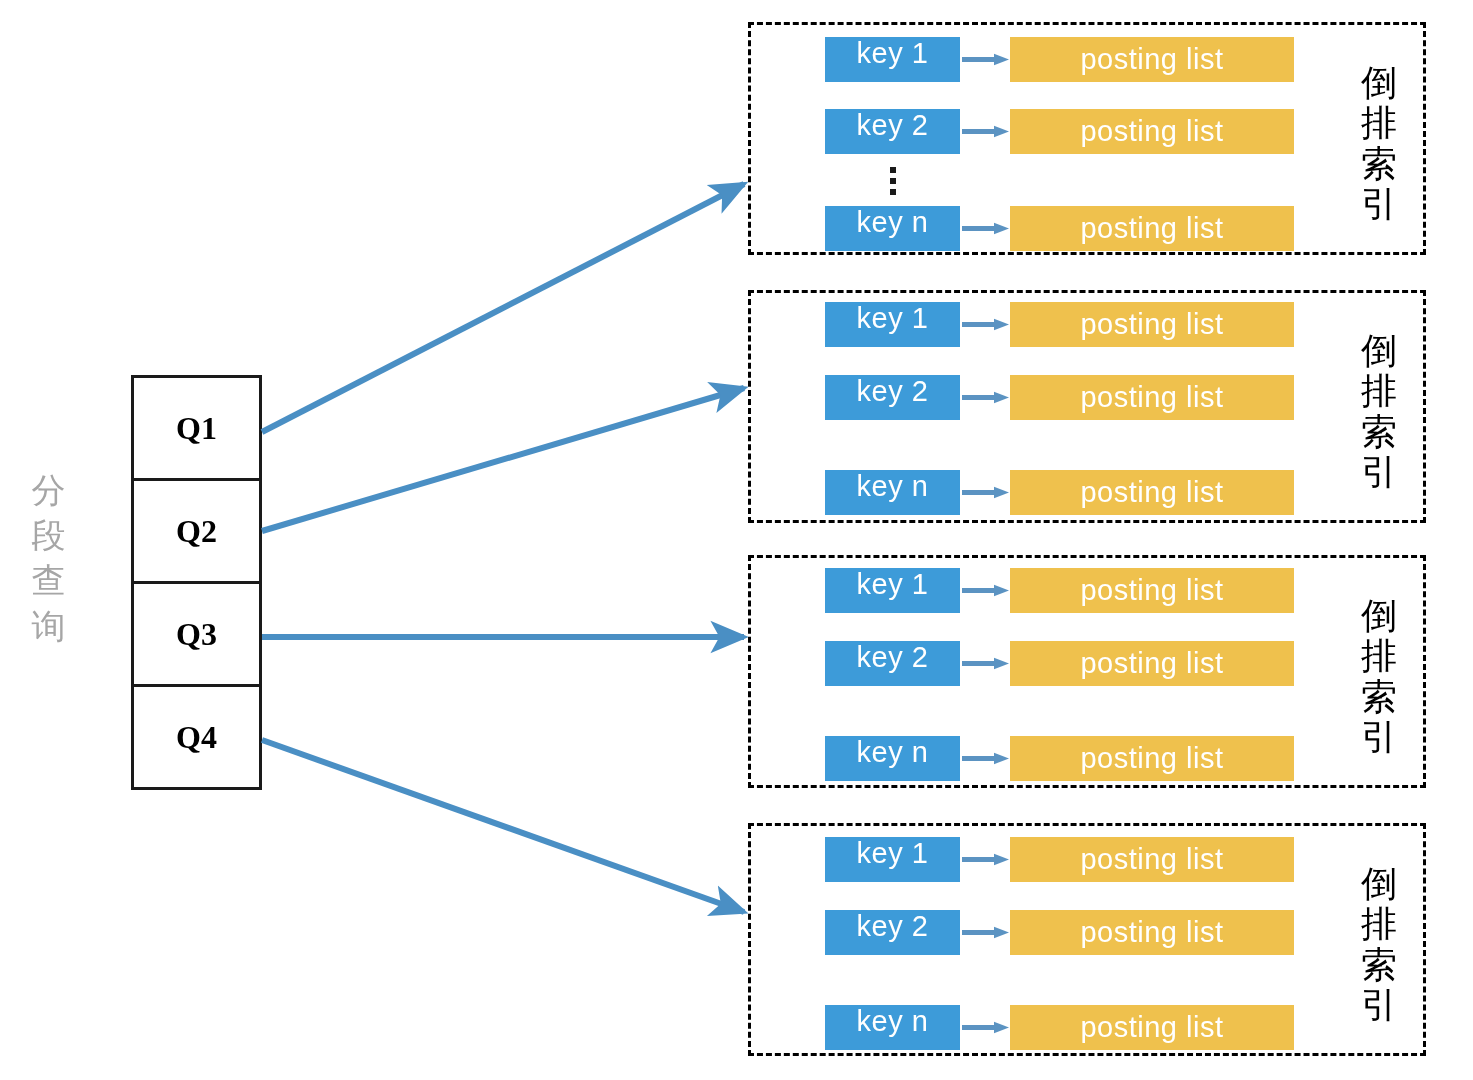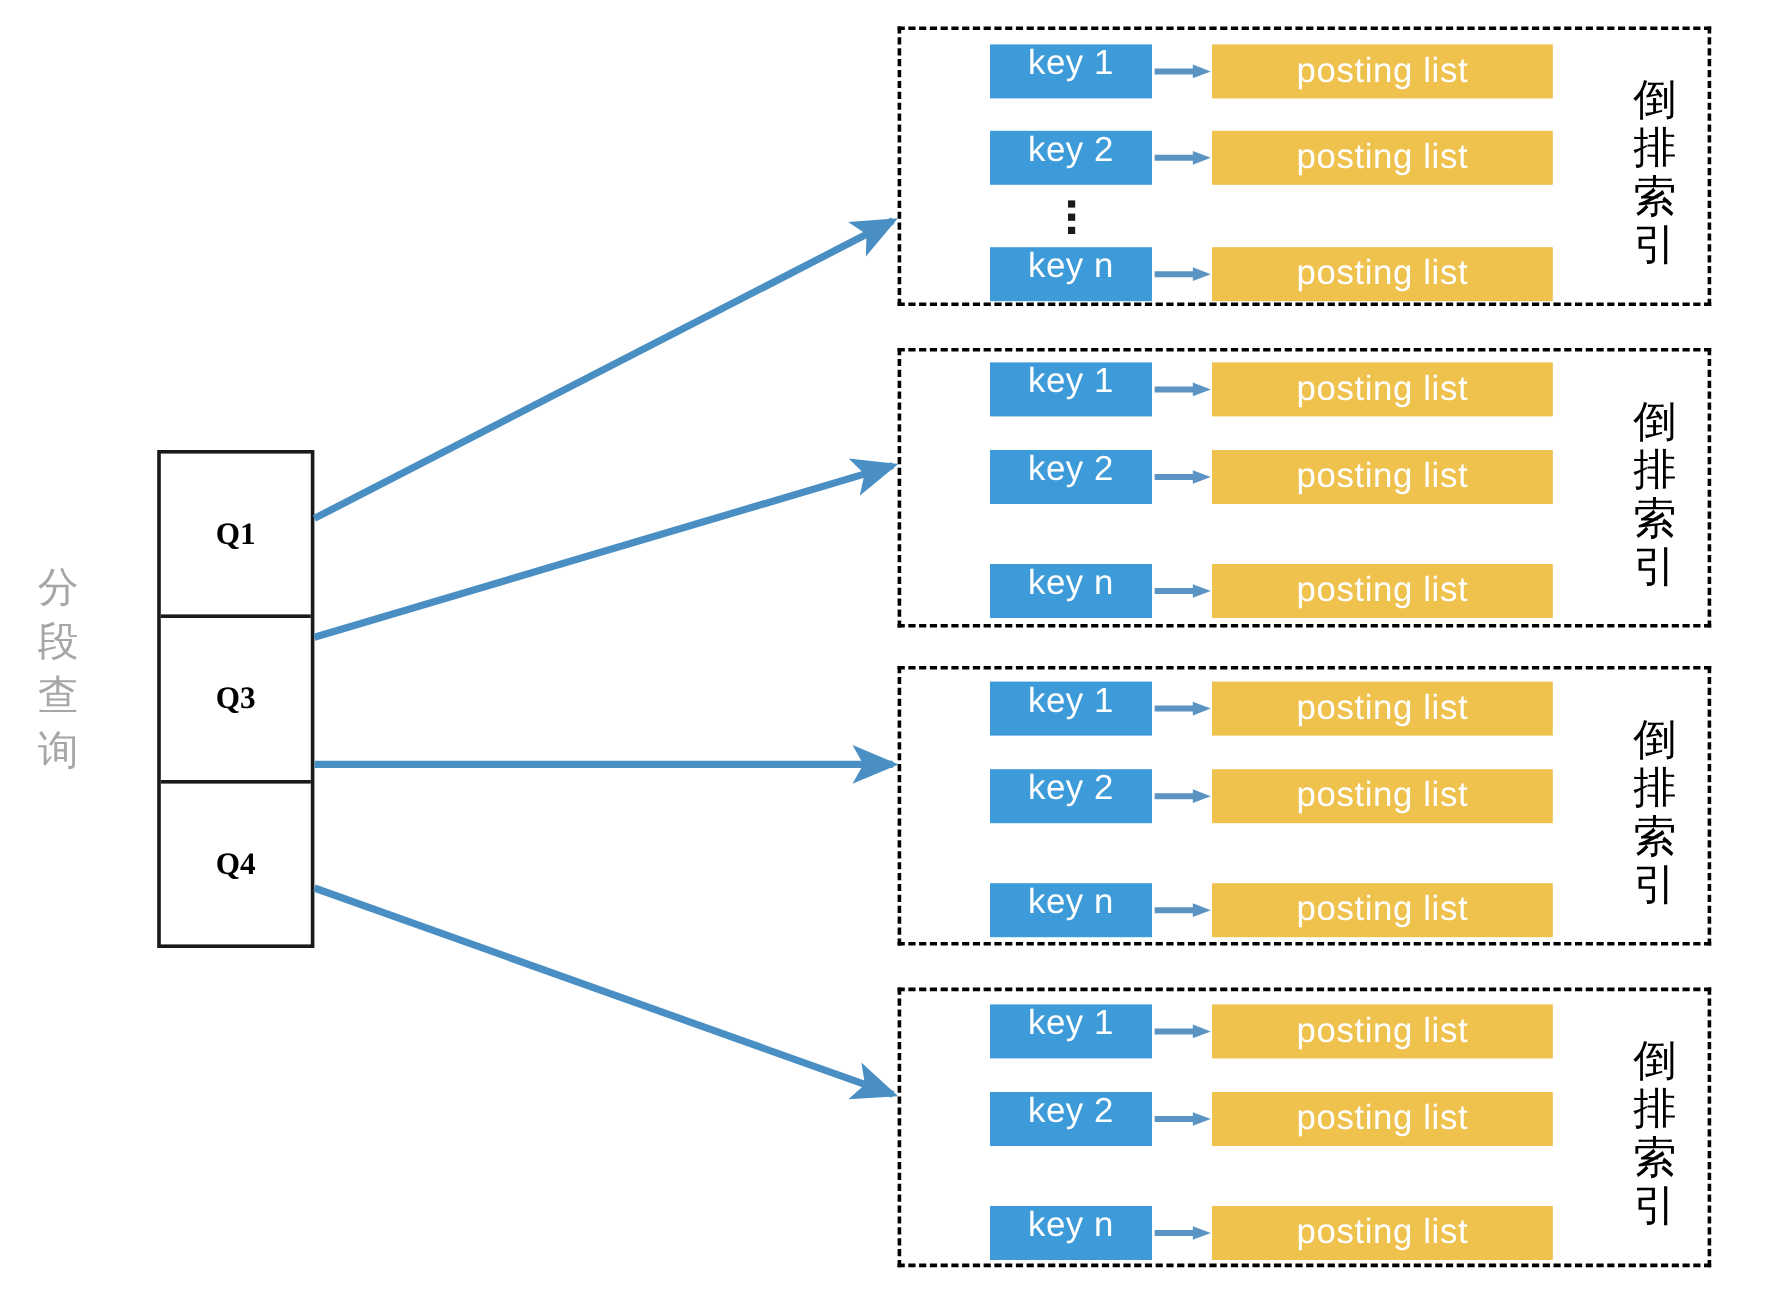--- a/index.html
+++ b/index.html
@@ -45,21 +45,21 @@
     flex-direction: column;
   }
   .segment-cell {
     flex: 1 1 0;
     border-bottom: 3px solid #1a1a1a;
     display: flex;
     align-items: center;
     justify-content: center;
     font-family: "Liberation Serif", "DejaVu Serif", serif;
     font-weight: bold;
-    font-size: 26px;
+    font-size: 32px;
     color: #000000;
     box-sizing: border-box;
   }
   .segment-cell:last-child { border-bottom: none; border-radius: 27px; }
 
   
   #arrow-layer {
     position: absolute;
     left: 0;
     top: 0;
@@ -162,20 +162,23 @@
 <div id="stage">
 
   <div id="query-label">分
 段
 查
 询</div>
 
   <div id="segment-stack">
     <div class="segment-cell">
       <span>Q1</span>
+    </div>
+    <div class="segment-cell">
+      <span>Q2</span>
     </div>
     <div class="segment-cell">
       <span>Q3</span>
     </div>
     <div class="segment-cell">
       <span>Q4</span>
     </div>
   </div>
 
   <svg id="arrow-layer" viewBox="0 0 1473 1080" xmlns="http://www.w3.org/2000/svg">

